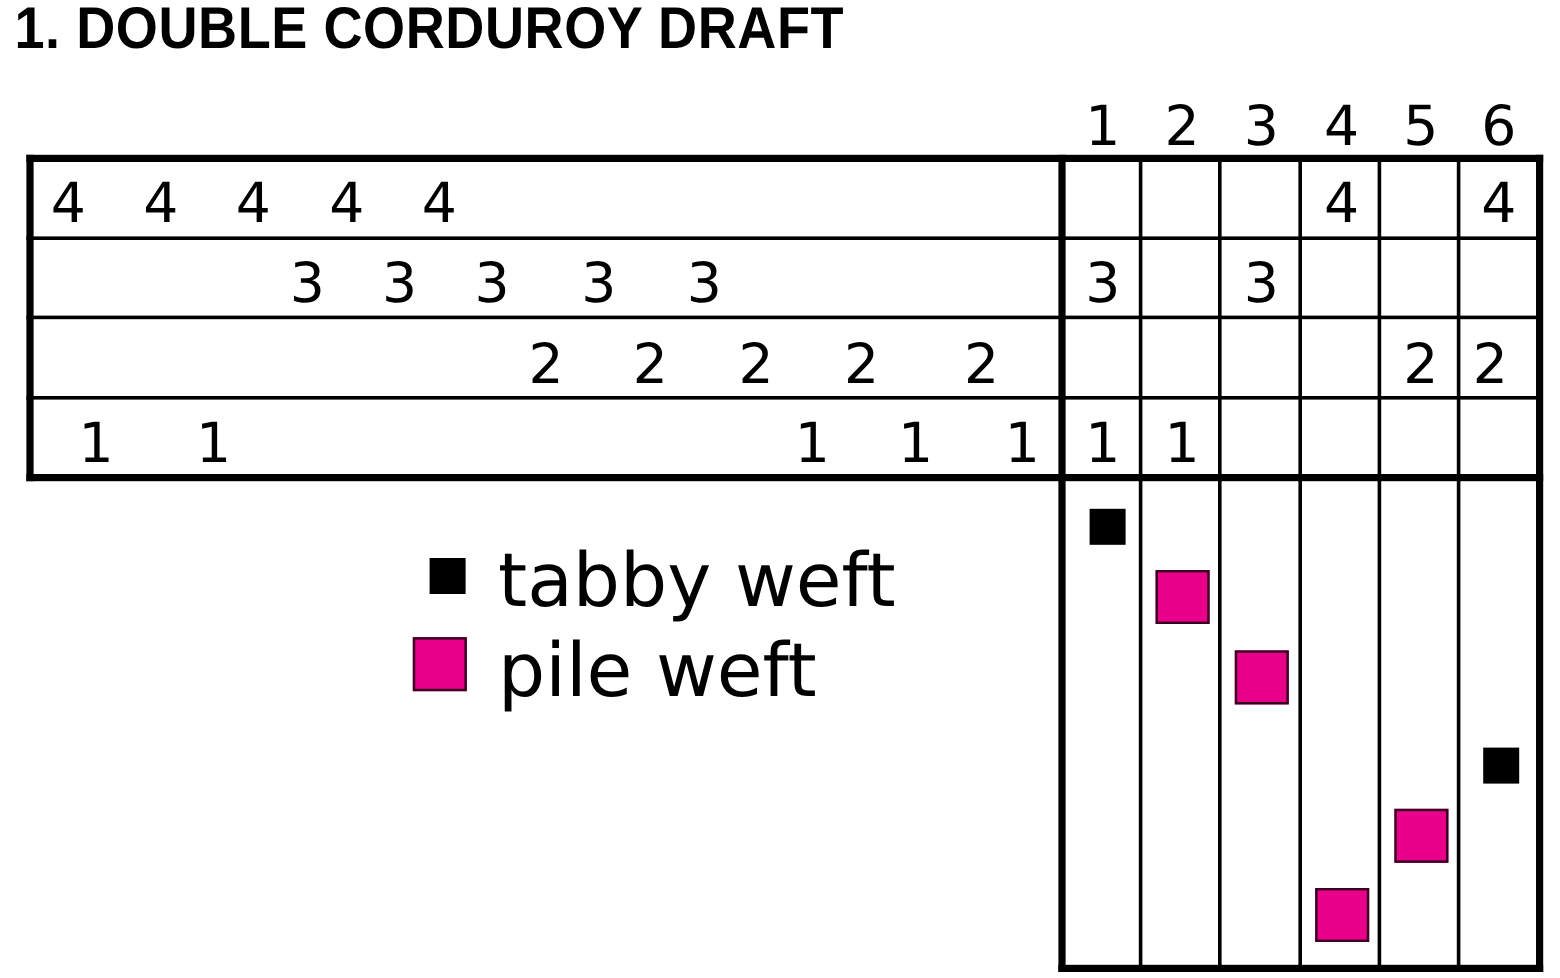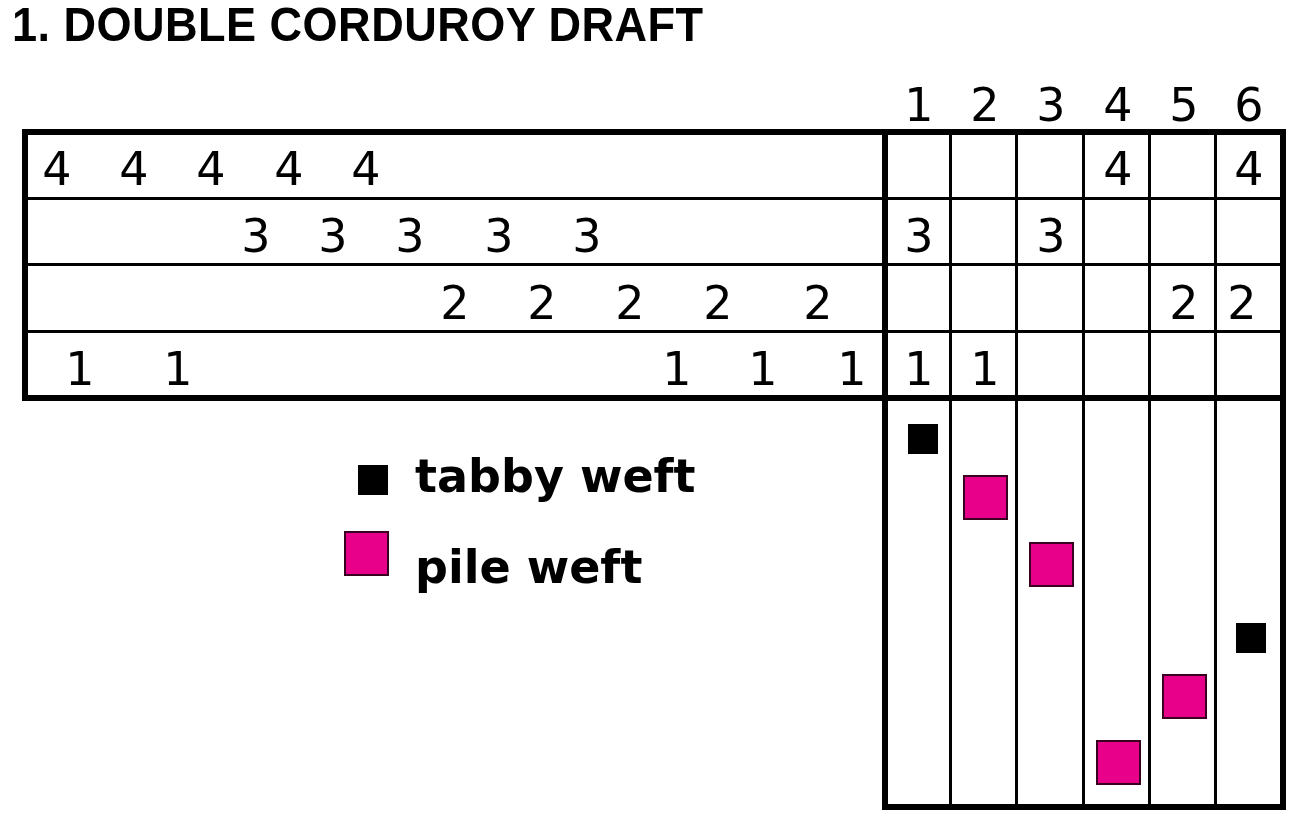--- a/index.html
+++ b/index.html
@@ -6,21 +6,21 @@
   body { width: 1300px; height: 815px; position: relative; overflow: hidden;
          font-family: "DejaVu Sans", sans-serif; color: #000; }
   .title { position: absolute; left: 12px; top: -4px; font-family: "Liberation Sans", sans-serif;
            font-weight: bold; font-size: 49px; letter-spacing: 0.5px; white-space: nowrap;
            transform: scaleX(0.92); transform-origin: left top; }
   .num { position: absolute; font-family: "DejaVu Sans", sans-serif; font-size: 46px;
          line-height: 1; transform: translateX(-50%); font-weight: normal; }
   .hline { position: absolute; background: #000; }
   .vline { position: absolute; background: #000; }
   .sq { position: absolute; box-sizing: border-box; }
-  .legend-label { position: absolute; font-family: "DejaVu Sans", sans-serif; font-size: 46px; line-height: 1; white-space: nowrap; font-weight: bold; }
+  .legend-label { position: absolute; font-family: "DejaVu Sans", sans-serif; font-size: 62px; line-height: 1; white-space: nowrap; }
 </style>
 </head>
 <body>
 
 <div class="title">1. DOUBLE CORDUROY DRAFT</div>
 
 <div>
   <div class="num" style="left:919px; top:82px;">1</div>
   <div class="num" style="left:985px; top:82px;">2</div>
   <div class="num" style="left:1051px; top:82px;">3</div>
@@ -102,14 +102,14 @@
   <div class="sq" style="left:1029px; top:542px; width:45px; height:45px; background:#E8008A; border:2px solid #3a0020;"></div>
   <div class="sq" style="left:1236px; top:623px; width:30px; height:30px; background:#000;"></div>
   <div class="sq" style="left:1162px; top:674px; width:45px; height:45px; background:#E8008A; border:2px solid #3a0020;"></div>
   <div class="sq" style="left:1096px; top:740px; width:45px; height:45px; background:#E8008A; border:2px solid #3a0020;"></div>
 </div>
 
 <div>
   <div class="sq" style="left:358px; top:465px; width:30px; height:30px; background:#000;"></div>
   <div class="legend-label" style="left:415px; top:453px;">tabby weft</div>
   <div class="sq" style="left:344px; top:531px; width:45px; height:45px; background:#E8008A; border:2px solid #3a0020;"></div>
-  <div class="legend-label" style="left:415px; top:544px;">pile weft</div>
+  <div class="legend-label" style="left:415px; top:528px;">pile weft</div>
 </div>
 
 </body></html>

